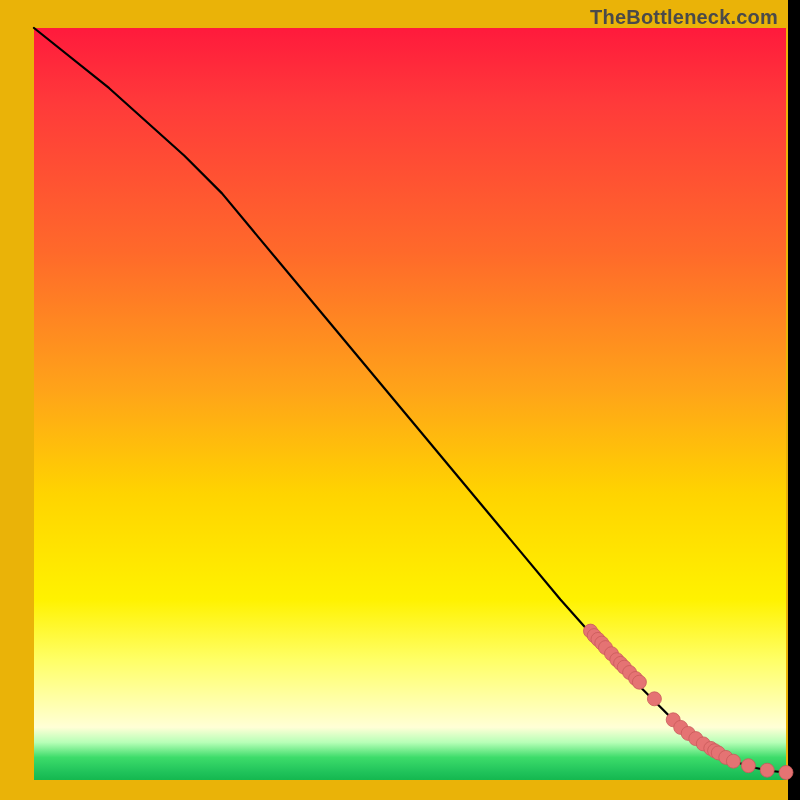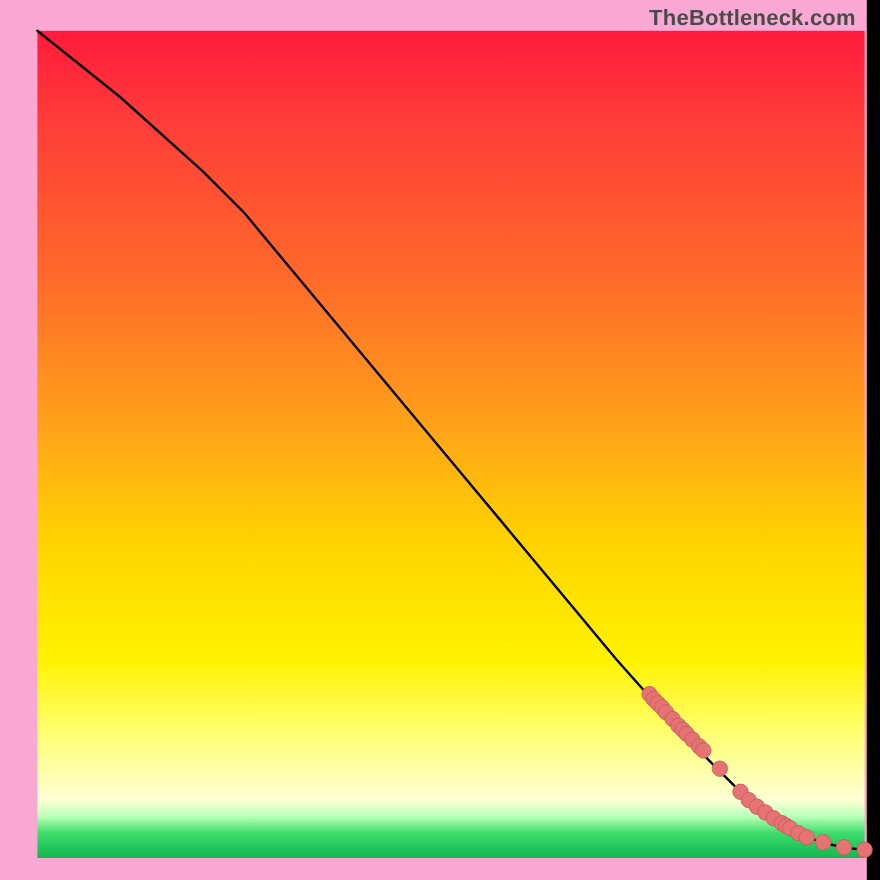--- a/index.html
+++ b/index.html
@@ -8,21 +8,21 @@
     width: 800px;
     height: 800px;
     background: #000;
     font-family: Arial, Helvetica, sans-serif;
     overflow: hidden;
   }
   .stage {
     position: relative;
     width: 788px;
     height: 800px;
-    background: #f9a8d4;
+    background: #eab308;
   }
   .plot-bg {
     position: absolute;
     left: 34px;
     top: 28px;
     width: 752px;
     height: 752px;
     
     background: linear-gradient(
       to bottom,

